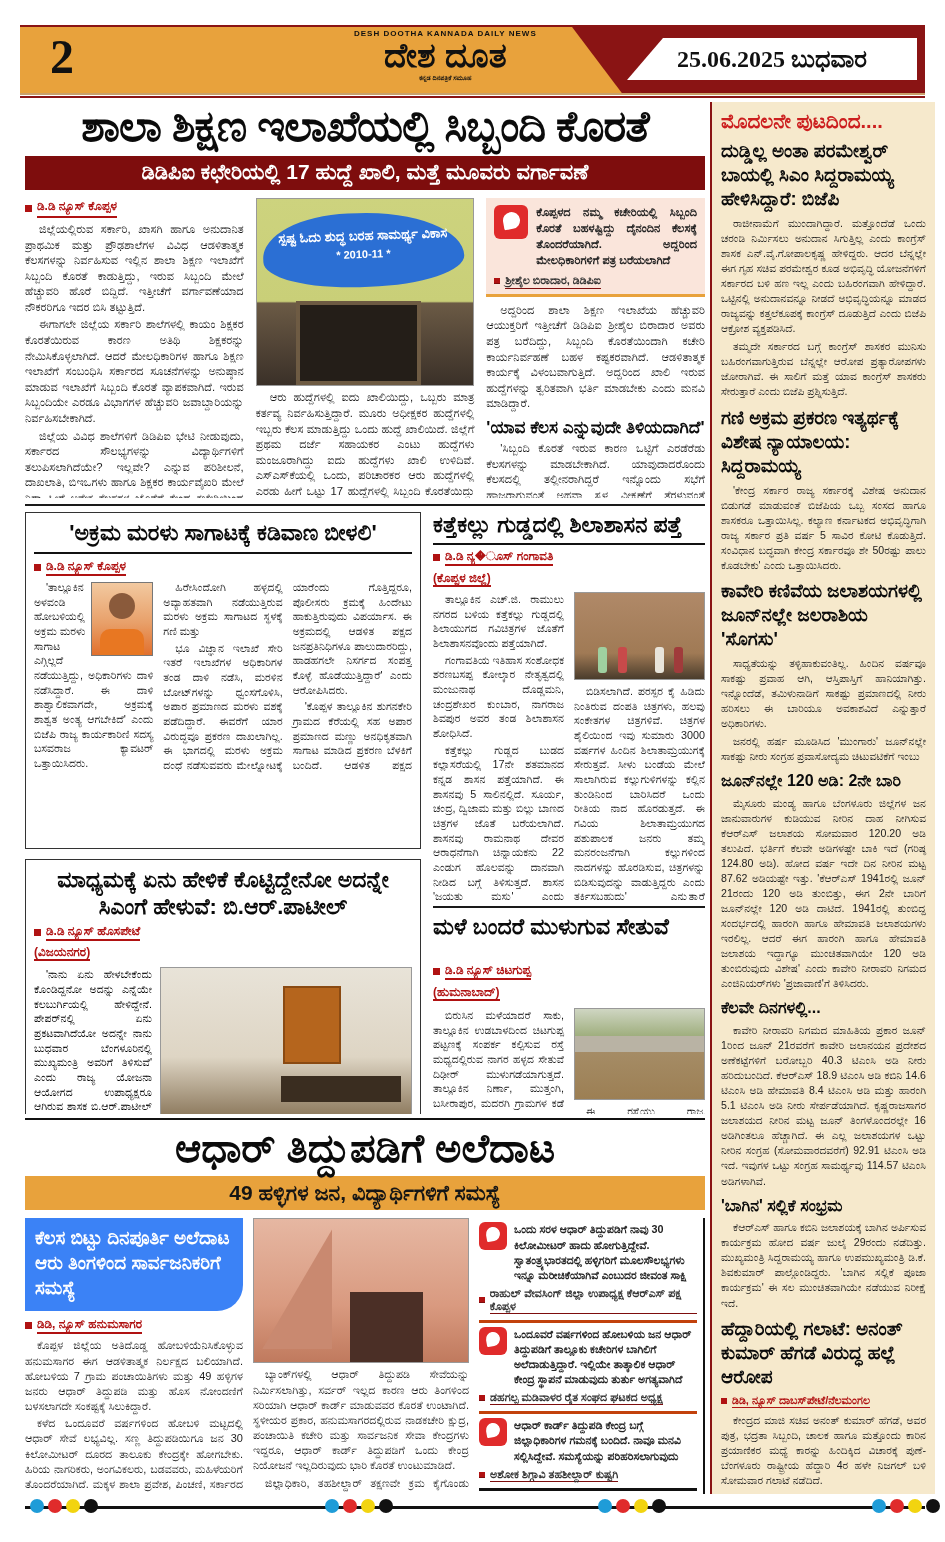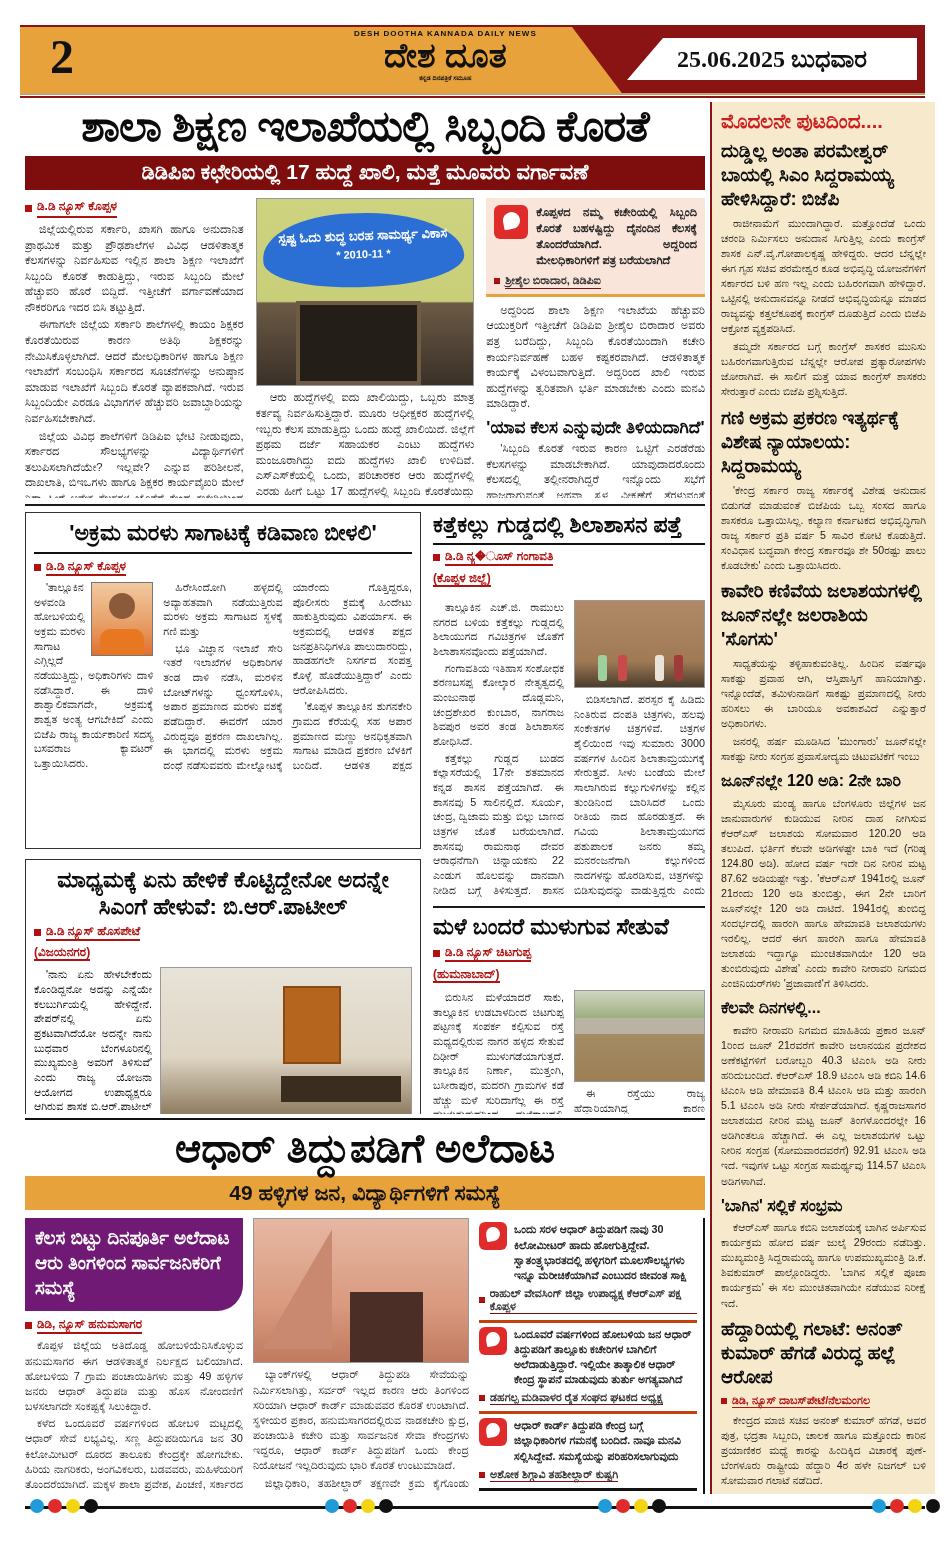--- a/index.html
+++ b/index.html
@@ -85,21 +85,21 @@
   .undercols .tc { flex:1; font-size:10.8px; line-height:1.36; text-align:justify; }
 
   .crosshead { font-size:17px; font-weight:900; line-height:1.25; margin:5px 0 3px; color:#0b0b0b; }
 
   
   .bottom { border-top:2px solid #111; margin-top:4px; padding-top:6px; }
   .bot-hl { font-size:40px; font-weight:900; text-align:center; color:#0b0b0b; line-height:1.1; }
   .bot-sub { margin-top:6px; background:#E8A23C; color:#151515; text-align:center; font-size:21px; font-weight:bold; padding:5px 0; }
   .botcols { display:flex; gap:10px; margin-top:8px; height:276px; overflow:hidden; }
   .botc1 { flex:0 0 218px; }
-  .bluebox { background:#701a75; color:#fff; font-size:18.5px; font-weight:bold; line-height:1.35; padding:8px 10px 10px; border-radius:0 0 26px 0; margin-bottom:6px; }
+  .bluebox { background:#3b82f6; color:#fff; font-size:18.5px; font-weight:bold; line-height:1.35; padding:8px 10px 10px; border-radius:0 0 26px 0; margin-bottom:6px; }
   .botc1 .txt, .botc2 .txt { font-size:11px; line-height:1.38; text-align:justify; color:#1c1c1c; }
   .botc1 .txt p, .botc2 .txt p { text-indent:12px; margin-bottom:2px; }
   .botc2 { flex:0 0 216px; }
   .botc3 { flex:1; border-right:2px solid #111; padding-right:6px; }
   .vq { padding:4px 0 6px; }
   .vq + .vq { border-top:3px solid #c2410c; }
   .vq .qrow { display:flex; gap:7px; }
   .vq .qicon { flex:0 0 28px; width:28px; height:28px; }
   .vq .qicon::after { left:7px; top:5px; width:14px; height:14px; }
   .vq .qtext { font-weight:bold; font-size:10.8px; }
@@ -240,21 +240,21 @@
 
       <div class="mb-right">
 
         <div class="art-c" style="height:388px; overflow:hidden;">
           <div class="hl">ಕತ್ತೆಕಲ್ಲು ಗುಡ್ಡದಲ್ಲಿ ಶಿಲಾಶಾಸನ ಪತ್ತೆ</div>
           <div class="byline" style="margin-bottom:2px;">
             <span class="sq"></span>
             <span class="bl">ಡಿ.ಡಿ ನ್ಯ�ೂಸ್ ಗಂಗಾವತಿ</span>
           </div>
           <span class="byline2" style="margin-left:0;">(ಕೊಪ್ಪಳ ಜಿಲ್ಲೆ)</span>
-          <div class="twocol" style="margin-top:9px;">
+          <div class="twocol" style="margin-top:1px;">
             <div class="tc" actable="false">
               <p>ತಾಲ್ಲೂಕಿನ ಎಚ್.ಜಿ. ರಾಮುಲು ನಗರದ ಬಳಿಯ ಕತ್ತೆಕಲ್ಲು ಗುಡ್ಡದಲ್ಲಿ ಶಿಲಾಯುಗದ ಗವಿಚಿತ್ರಗಳ ಜೊತೆಗೆ ಶಿಲಾಶಾಸನವೊಂದು ಪತ್ತೆಯಾಗಿದೆ.</p>
               <p>ಗಂಗಾವತಿಯ ಇತಿಹಾಸ ಸಂಶೋಧಕ ಶರಣಬಸಪ್ಪ ಕೋಲ್ಕಾರ ನೇತೃತ್ವದಲ್ಲಿ ಮಂಜುನಾಥ ದೊಡ್ಡಮನಿ, ಚಂದ್ರಶೇಖರ ಕುಂಬಾರ, ನಾಗರಾಜ ಶಿವಪುರ ಅವರ ತಂಡ ಶಿಲಾಶಾಸನ ಶೋಧಿಸಿದೆ.</p>
               <p>ಕತ್ತೆಕಲ್ಲು ಗುಡ್ಡದ ಬುಡದ ಕಲ್ಲಾಸರೆಯಲ್ಲಿ 17ನೇ ಶತಮಾನದ ಕನ್ನಡ ಶಾಸನ ಪತ್ತೆಯಾಗಿದೆ. ಈ ಶಾಸನವು 5 ಸಾಲಿನಲ್ಲಿದೆ. ಸೂರ್ಯ, ಚಂದ್ರ, ದ್ವಿಜಾಮ ಮತ್ತು ಬಿಲ್ಲು ಬಾಣದ ಚಿತ್ರಗಳ ಜೊತೆ ಬರೆಯಲಾಗಿದೆ. ಶಾಸನವು ರಾಮನಾಥ ದೇವರ ಆರಾಧನೆಗಾಗಿ ಚಿನ್ನಾಯಕನು 22 ಎಂಡುಗ ಹೊಲವನ್ನು ದಾನವಾಗಿ ನೀಡಿದ ಬಗ್ಗೆ ತಿಳಿಸುತ್ತದೆ. ಶಾಸನ 'ಜಯತು ಮಸ್ತು' ಎಂದು ಕೊನೆಗೊಳ್ಳುತ್ತದೆ. ರಾಮನಾಥ ದೇವರು ಮತ್ತು ಚಿನ್ನಾಯಕ ಯಾರು ಎನ್ನುವುದರ ಬಗ್ಗೆ ಹೆಚ್ಚಿನ ಅಧ್ಯಯನ ನಡೆಸಬೇಕಿದೆ ಎನ್ನುತ್ತಾರೆ ಸಂಶೋಧಕರು. 'ಬೆಟ್ಟದ ತುದಿಯಲ್ಲಿನ ಮತ್ತೊಂದು ಕಲ್ಲಾಸರೆಯಲ್ಲಿ ಆದಿ ಮಾನವರು ಬಿಡಿಸಿರುವ ವರ್ಣಚಿತ್ರಗಳಿವೆ. ಕೆಂಪುವರ್ಣದಲ್ಲಿ ಹಲವು ಚಿತ್ರಗಳನ್ನು,</p>
             </div>
             <div class="tc">
               <div class="ph ph-rock">
                 <span class="fig" style="left:18%; background:#9fd0a0;"></span>
                 <span class="fig" style="left:33%; background:#c84a4a;"></span>
                 <span class="fig" style="left:62%; background:#e8e4da;"></span>
@@ -262,21 +262,21 @@
               </div>
               <p>ಬಿಡಿಸಲಾಗಿದೆ. ಪರಸ್ಪರ ಕೈ ಹಿಡಿದು ನಿಂತಿರುವ ದಂಪತಿ ಚಿತ್ರಗಳು, ಹಲವು ಸಂಕೇತಗಳ ಚಿತ್ರಗಳಿವೆ. ಚಿತ್ರಗಳ ಶೈಲಿಯಿಂದ ಇವು ಸುಮಾರು 3000 ವರ್ಷಗಳ ಹಿಂದಿನ ಶಿಲಾತಾಮ್ರಯುಗಕ್ಕೆ ಸೇರುತ್ತವೆ. ಸೀಳು ಬಂಡೆಯ ಮೇಲೆ ಸಾಲಾಗಿರುವ ಕಲ್ಲುಗುಳಿಗಳನ್ನು ಕಲ್ಲಿನ ತುಂಡಿನಿಂದ ಬಾರಿಸಿದರೆ ಒಂದು ರೀತಿಯ ನಾದ ಹೊರಡುತ್ತದೆ. ಈ ಗವಿಯ ಶಿಲಾತಾಮ್ರಯುಗದ ಪಶುಪಾಲಕ ಜನರು ತಮ್ಮ ಮನರಂಜನೆಗಾಗಿ ಕಲ್ಲುಗಳಿಂದ ನಾದಗಳನ್ನು ಹೊರಡಿಸುವ, ಚಿತ್ರಗಳನ್ನು ಬಿಡಿಸುವುದನ್ನು ವಾಡುತ್ತಿದ್ದರು ಎಂದು ತರ್ಕಿಸಬಹುದು' ಎನ್ನುತ್ತಾರೆ ಸಂಶೋಧಕರು.</p>
 
             </div>
           </div>
         </div>
 
         <hr class="rule">
 
         <div class="art-d" style="height:200px; overflow:hidden;">
-          <div class="hl" style="border-bottom:none; margin-bottom:0;">ಮಳೆ ಬಂದರೆ ಮುಳುಗುವ ಸೇತುವೆ</div>
+          <div class="hl" style="border-bottom:none; margin-bottom:18px;">ಮಳೆ ಬಂದರೆ ಮುಳುಗುವ ಸೇತುವೆ</div>
           <div class="byline" style="margin-bottom:2px;">
             <span class="sq"></span>
             <span class="bl">ಡಿ.ಡಿ ನ್ಯೂಸ್ ಚಿಟಗುಪ್ಪ</span>
           </div>
           <span class="byline2" style="margin-left:0;">(ಹುಮನಾಬಾದ್)</span>
           <div class="twocol" style="margin-top:3px;">
             <div class="tc">
               <p>ಬಿರುಸಿನ ಮಳೆಯಾದರೆ ಸಾಕು, ತಾಲ್ಲೂಕಿನ ಉಡಬಾಳದಿಂದ ಚಿಟಗುಪ್ಪ ಪಟ್ಟಣಕ್ಕೆ ಸಂಪರ್ಕ ಕಲ್ಪಿಸುವ ರಸ್ತೆ ಮಧ್ಯದಲ್ಲಿರುವ ನಾಗರ ಹಳ್ಳದ ಸೇತುವೆ ದಿಢೀರ್ ಮುಳುಗಡೆಯಾಗುತ್ತದೆ. ತಾಲ್ಲೂಕಿನ ನಿರ್ಣಾ, ಮುತ್ತಂಗಿ, ಬಸೀರಾಪುರ, ಮದರಗಿ ಗ್ರಾಮಗಳ ಕಡೆ ಹೆಚ್ಚು ಮಳೆ ಸುರಿದಾಗೆಲ್ಲ ಈ ರಸ್ತೆ ಮುಳುಗುವುದರಿಂದ ಮಳೆಗಾಲದಲ್ಲಿ ಜನರ, ವಾಹನಗಳ ಸಂಚಾರಕ್ಕೆ ತೊಂದರೆಯಾಗುತ್ತಿದೆ.</p>
             </div>
             <div class="tc">

